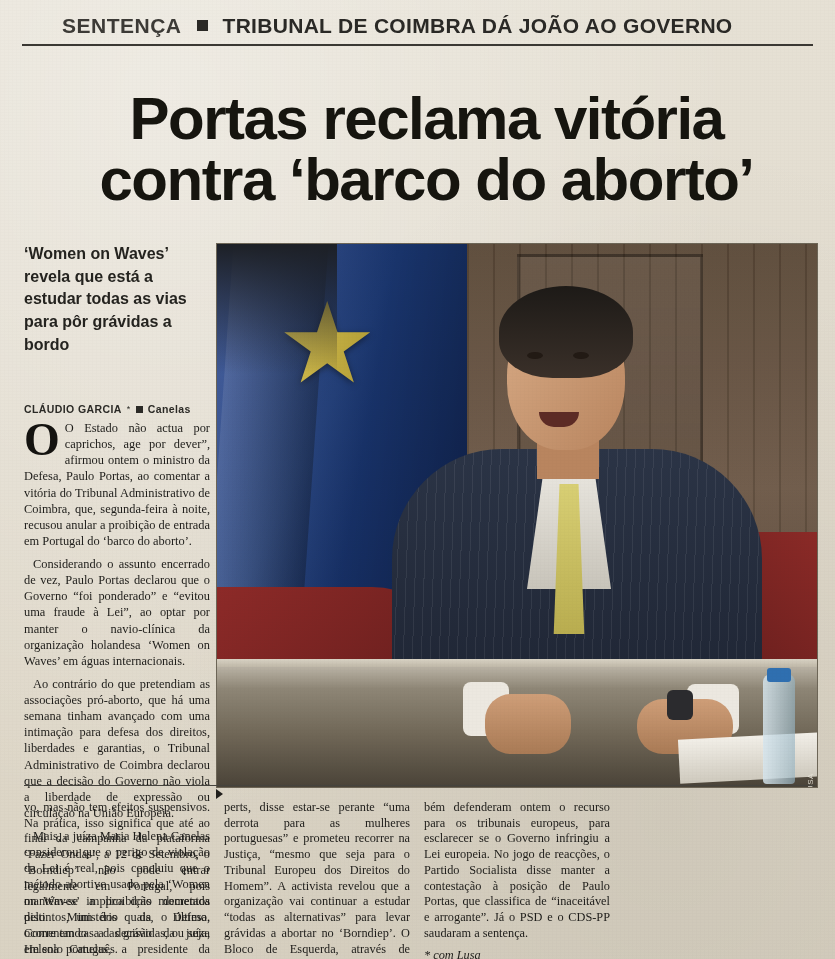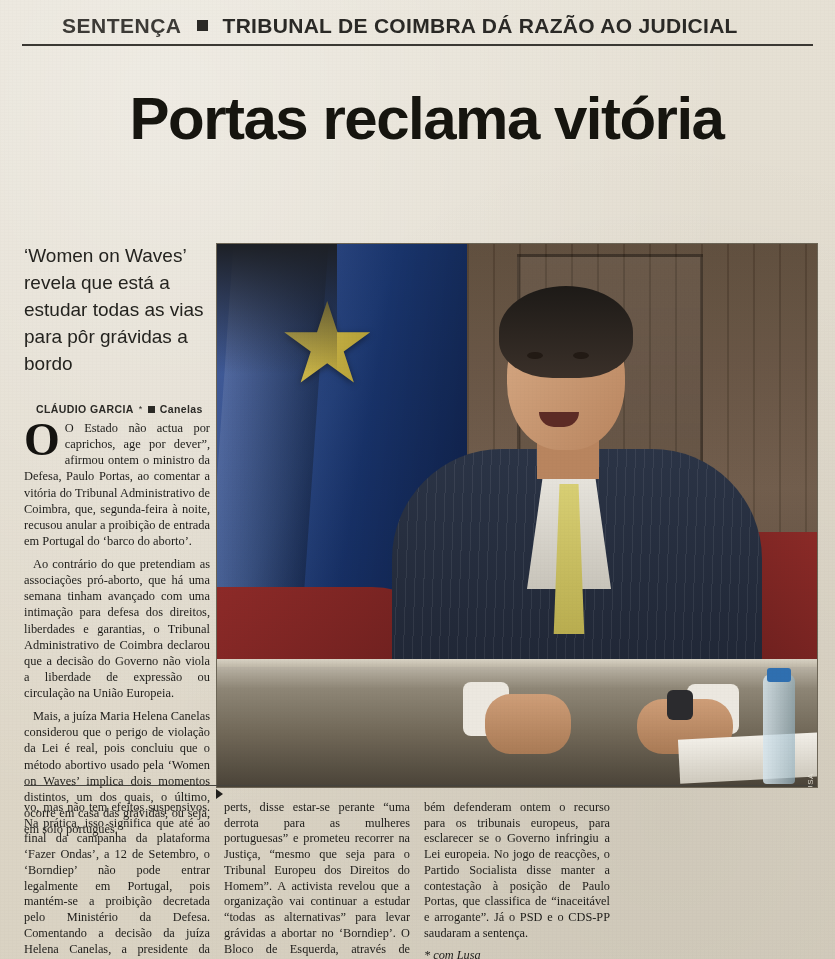--- a/index.html
+++ b/index.html
@@ -88,37 +88,37 @@
   .headline .l1 { display: block; }
   .headline .l2 { display: block; margin-top: 2px; }
 
   
   .lead {
     position: absolute;
     left: 24px;
     top: 243px;
     width: 185px;
     font-family: "Liberation Sans", sans-serif;
-    font-size: 19px;
+    font-size: 16px;
     line-height: 1.42;
     color: #24231f;
+    font-weight: bold;
   }
   .byline {
     position: absolute;
     left: 24px;
     top: 403px;
     width: 190px;
     font-family: "Liberation Sans", sans-serif;
     font-size: 10.5px;
     letter-spacing: 0.4px;
     color: #2b2a26;
     display: flex;
     align-items: center;
     gap: 5px;
-    margin-left: 12px;
   }
   .byline .author { font-weight: bold; }
   .byline .star { font-size: 9px; }
   .byline .sq {
     width: 7px; height: 7px; background: #2b2a26; display: inline-block;
   }
   .byline .place { font-weight: bold; }
 
   .col-left {
     position: absolute;
@@ -386,39 +386,41 @@
   .bcol .last-note { font-style: italic; }
 </style>
 </head>
 <body>
 
 <div class="page">
 
   <div class="kicker">
     <span class="kicker-label">SENTENÇA</span>
     <span class="kicker-square"></span>
-    <span class="kicker-text">TRIBUNAL DE COIMBRA DÁ RAZÃO AO JUDICIAL</span>
+    <span class="kicker-text">TRIBUNAL DE COIMBRA DÁ JOÃO AO GOVERNO</span>
   </div>
   <div class="rule-top"></div>
 
   <h1 class="headline">
     <span class="l1">Portas reclama vitória</span>
+    <span class="l2">contra ‘barco do aborto’</span>
   </h1>
 
   <div class="lead">‘Women on Waves’ revela que está a estudar todas as vias para pôr grávidas a bordo</div>
 
   <div class="byline">
     <span class="author">CLÁUDIO GARCIA</span>
     <span class="star">*</span>
     <span class="sq"></span>
     <span class="place">Canelas</span>
   </div>
 
   <div class="col-left">
     <p class="first"><span class="dropcap">O</span><span>O Estado não actua por caprichos, age por dever”, afirmou ontem o ministro da Defesa, Paulo Portas, ao comentar a vitória do Tribunal Administrativo de Coimbra, que, segunda-feira à noite, recusou anular a proibição de entrada em Portugal do ‘barco do aborto’.</span></p>
+    <p>Considerando o assunto encerrado de vez, Paulo Portas declarou que o Governo “foi ponderado” e “evitou uma fraude à Lei”, ao optar por manter o navio-clínica da organização holandesa ‘Women on Waves’ em águas internacionais.</p>
     <p>Ao contrário do que pretendiam as associações pró-aborto, que há uma semana tinham avançado com uma intimação para defesa dos direitos, liberdades e garantias, o Tribunal Administrativo de Coimbra declarou que a decisão do Governo não viola a liberdade de expressão ou circulação na União Europeia.</p>
     <p>Mais, a juíza Maria Helena Canelas considerou que o perigo de violação da Lei é real, pois concluiu que o método abortivo usado pela ‘Women on Waves’ implica dois momentos distintos, um dos quais, o último, ocorre em casa das grávidas, ou seja, em solo português.</p>
 
   </div>
 
   <div class="photo-wrap">
     <div class="photo">
       <div class="wood"></div>
       <div class="wood-panel"></div>
       <div class="flag">

